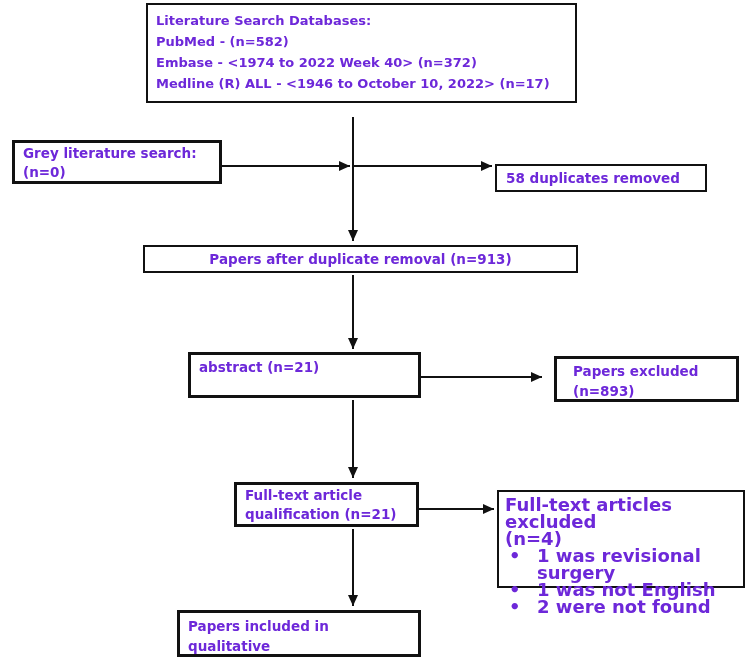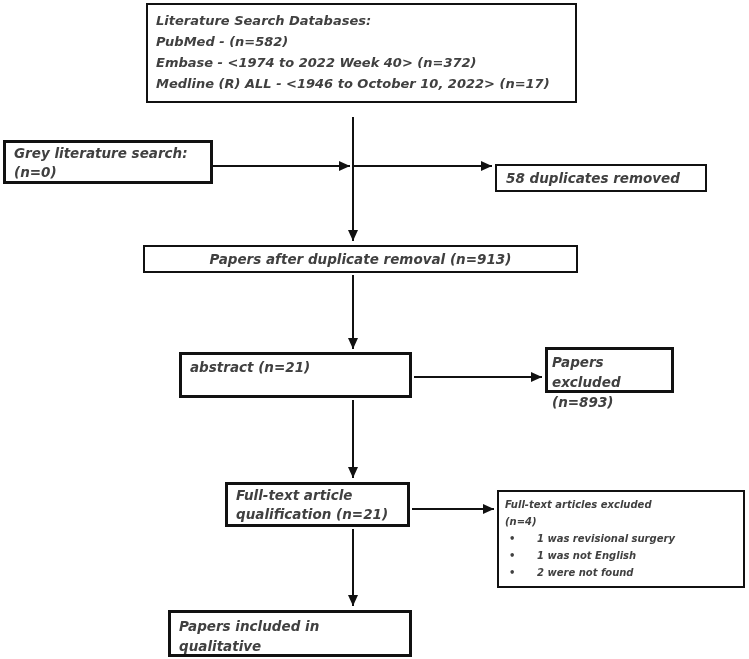--- a/index.html
+++ b/index.html
@@ -7,44 +7,43 @@
     padding: 0;
     background: #ffffff;
   }
   .canvas {
     position: relative;
     width: 749px;
     height: 659px;
     background: #ffffff;
     font-family: "DejaVu Sans", sans-serif;
     font-weight: bold;
-    color: #404040;
+    color: #6d28d9;
     overflow: hidden;
-    font-style: italic;
   }
   .arrows {
     position: absolute;
     left: 0;
     top: 0;
     width: 749px;
     height: 659px;
   }
   .arrows line {
     stroke: #111111;
     stroke-width: 2;
   }
   .box {
     position: absolute;
     box-sizing: border-box;
     background: #ffffff;
     border: 2px solid #111111;
     font-size: 13.5px;
     line-height: 20px;
   }
-  .b3 { border-width: 3px; }
+  .b3 { border-width: 3px; margin-left: 9px; }
 
   .box-literature {
     left: 146px; top: 3px; width: 431px; height: 100px;
     padding: 5px 8px;
     font-size: 13px;
     line-height: 21px;
     white-space: nowrap;
   }
   .box-grey {
     left: 3px; top: 140px; width: 210px; height: 44px;
@@ -60,32 +59,32 @@
   .box-after {
     left: 143px; top: 245px; width: 435px; height: 28px;
     display: flex; align-items: center; justify-content: center;
     text-align: left;
   }
   .box-screened {
     left: 179px; top: 352px; width: 233px; height: 46px;
     padding: 2px 8px;
   }
   .box-excluded893 {
-    left: 545px; top: 347px; width: 129px; height: 46px;
-    padding: 2px 4px;
+    left: 545px; top: 356px; width: 185px; height: 46px;
+    padding: 2px 16px;
   }
   .box-qualification {
     left: 225px; top: 482px; width: 185px; height: 45px;
     padding: 1px 8px;
     line-height: 19px;
   }
   .box-ft-excluded {
     left: 497px; top: 490px; width: 248px; height: 98px;
     padding: 4px 6px;
-    font-size: 10px;
+    font-size: 18px;
     line-height: 17px;
   }
   .box-included {
     left: 168px; top: 610px; width: 244px; height: 47px;
     padding: 3px 8px;
   }
   .bullet-row {
     display: flex;
   }
   .bullet-row .bullet {

